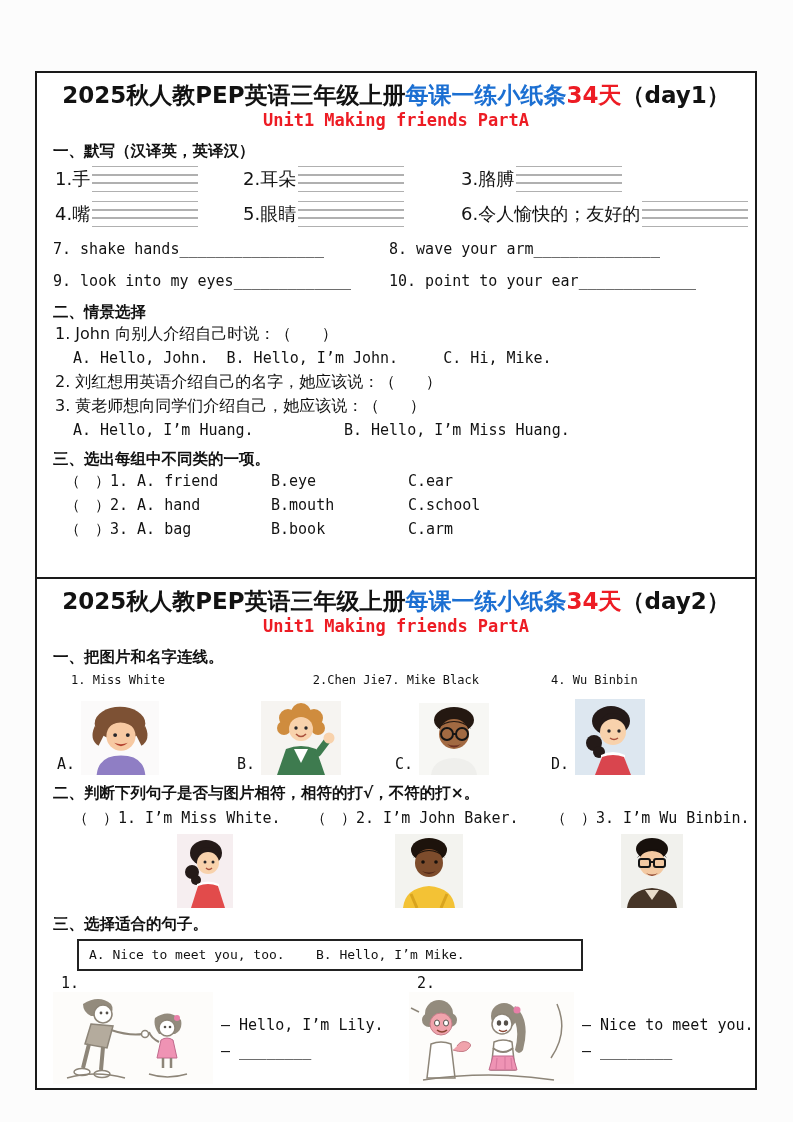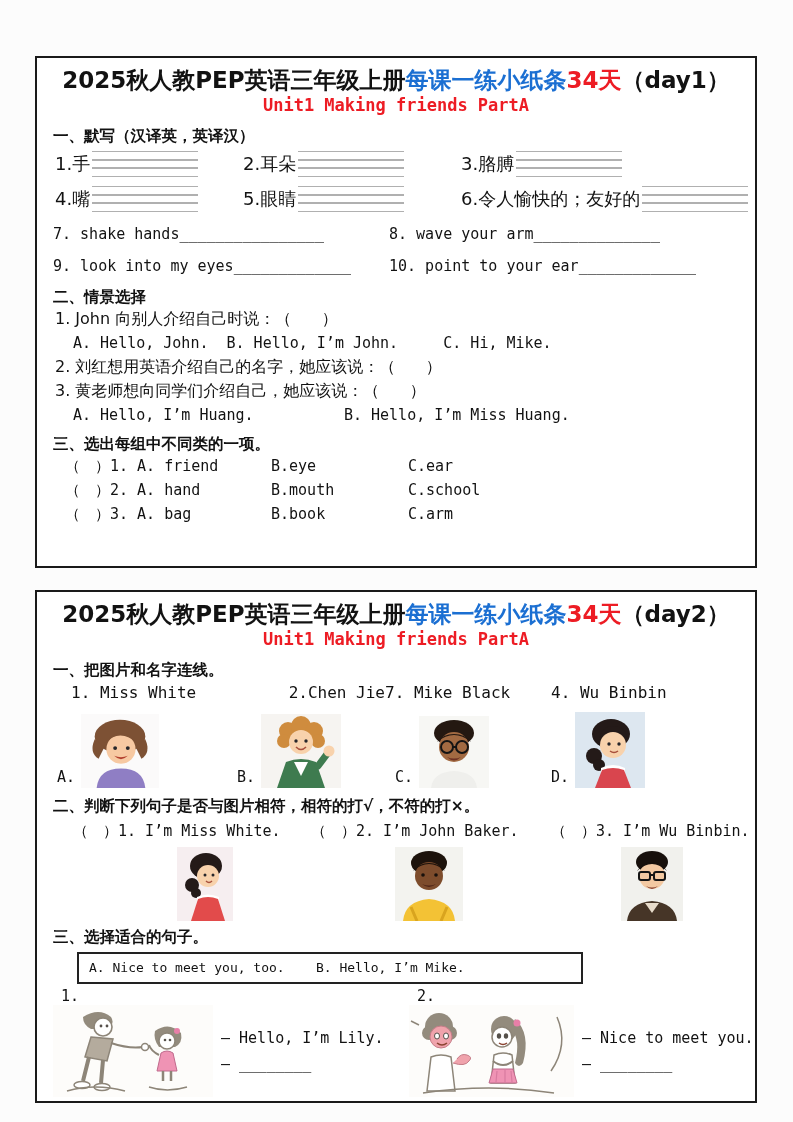--- a/index.html
+++ b/index.html
@@ -5,22 +5,22 @@
   * { margin:0; padding:0; box-sizing:border-box; }
   body { background:#ffffff; }
   .sheet {
     position:relative; width:793px; height:1122px; background:#fcfcfc;
     font-family:"DejaVu Sans", sans-serif; color:#121212; overflow:hidden;
   }
   .box {
     position:absolute; left:35px; width:722px; background:#ffffff;
     border:2px solid #1a1a1a; padding:8px 16px 0 16px; overflow:hidden;
   }
-  #box-day1 { top:56px; height:512px; }
-  #box-day2 { top:590px; height:513px; }
+  #box-day1 { top:71px; height:512px; }
+  #box-day2 { top:577px; height:513px; }
 
   .title { text-align:center; font-weight:bold; font-size:23px; line-height:28px; white-space:nowrap; }
   .title .t-blue { color:var(--accent-blue); }
   .title .t-red  { color:var(--accent-red); }
   .subtitle { text-align:center; color:var(--accent-red); font-weight:bold;
               font-size:17px; line-height:22px; font-family:"DejaVu Sans Mono", "DejaVu Sans", monospace; }
   .heading { font-weight:bold; font-size:15.5px; line-height:20px; margin-top:10px; }
   .mono { font-family:"DejaVu Sans Mono", "DejaVu Sans", monospace; }
   .pre { white-space:pre; }
 
@@ -42,21 +42,21 @@
   .qline { font-size:16px; line-height:24px; padding-left:2px; }
   .qopts { font-size:15px; line-height:24px; padding-left:20px; }
 
   
   .odd-row { display:flex; font-size:15px; line-height:24px; }
   .oc1 { flex:0 0 218px; padding-left:12px; white-space:pre; }
   .oc2 { flex:0 0 137px; white-space:pre; }
   .oc3 { flex:1 1 auto; white-space:pre; }
 
   
-  .names-row { display:flex; font-size:16px; line-height:20px; margin-top:3px; padding-left:18px; }
+  .names-row { display:flex; font-size:12px; line-height:20px; margin-top:3px; padding-left:18px; }
   .nm1 { flex:0 0 172px; } .nm2 { flex:0 0 142px;text-align:right; } .nm3 { flex:0 0 166px; } .nm4 { flex:1 1 auto; }
   .avatar-row { display:flex; margin-top:3px; height:82px; align-items:flex-end; }
   .avatar-cell { display:flex; align-items:flex-end; }
   .ac1 { flex:0 0 184px; padding-left:4px; }
   .ac2 { flex:0 0 158px; }
   .ac3 { flex:0 0 156px; }
   .ac4 { flex:1 1 auto; }
   .avatar-label { font-size:15px; margin:0 6px 2px 0; font-family:"DejaVu Sans Mono", monospace; }
 
   

